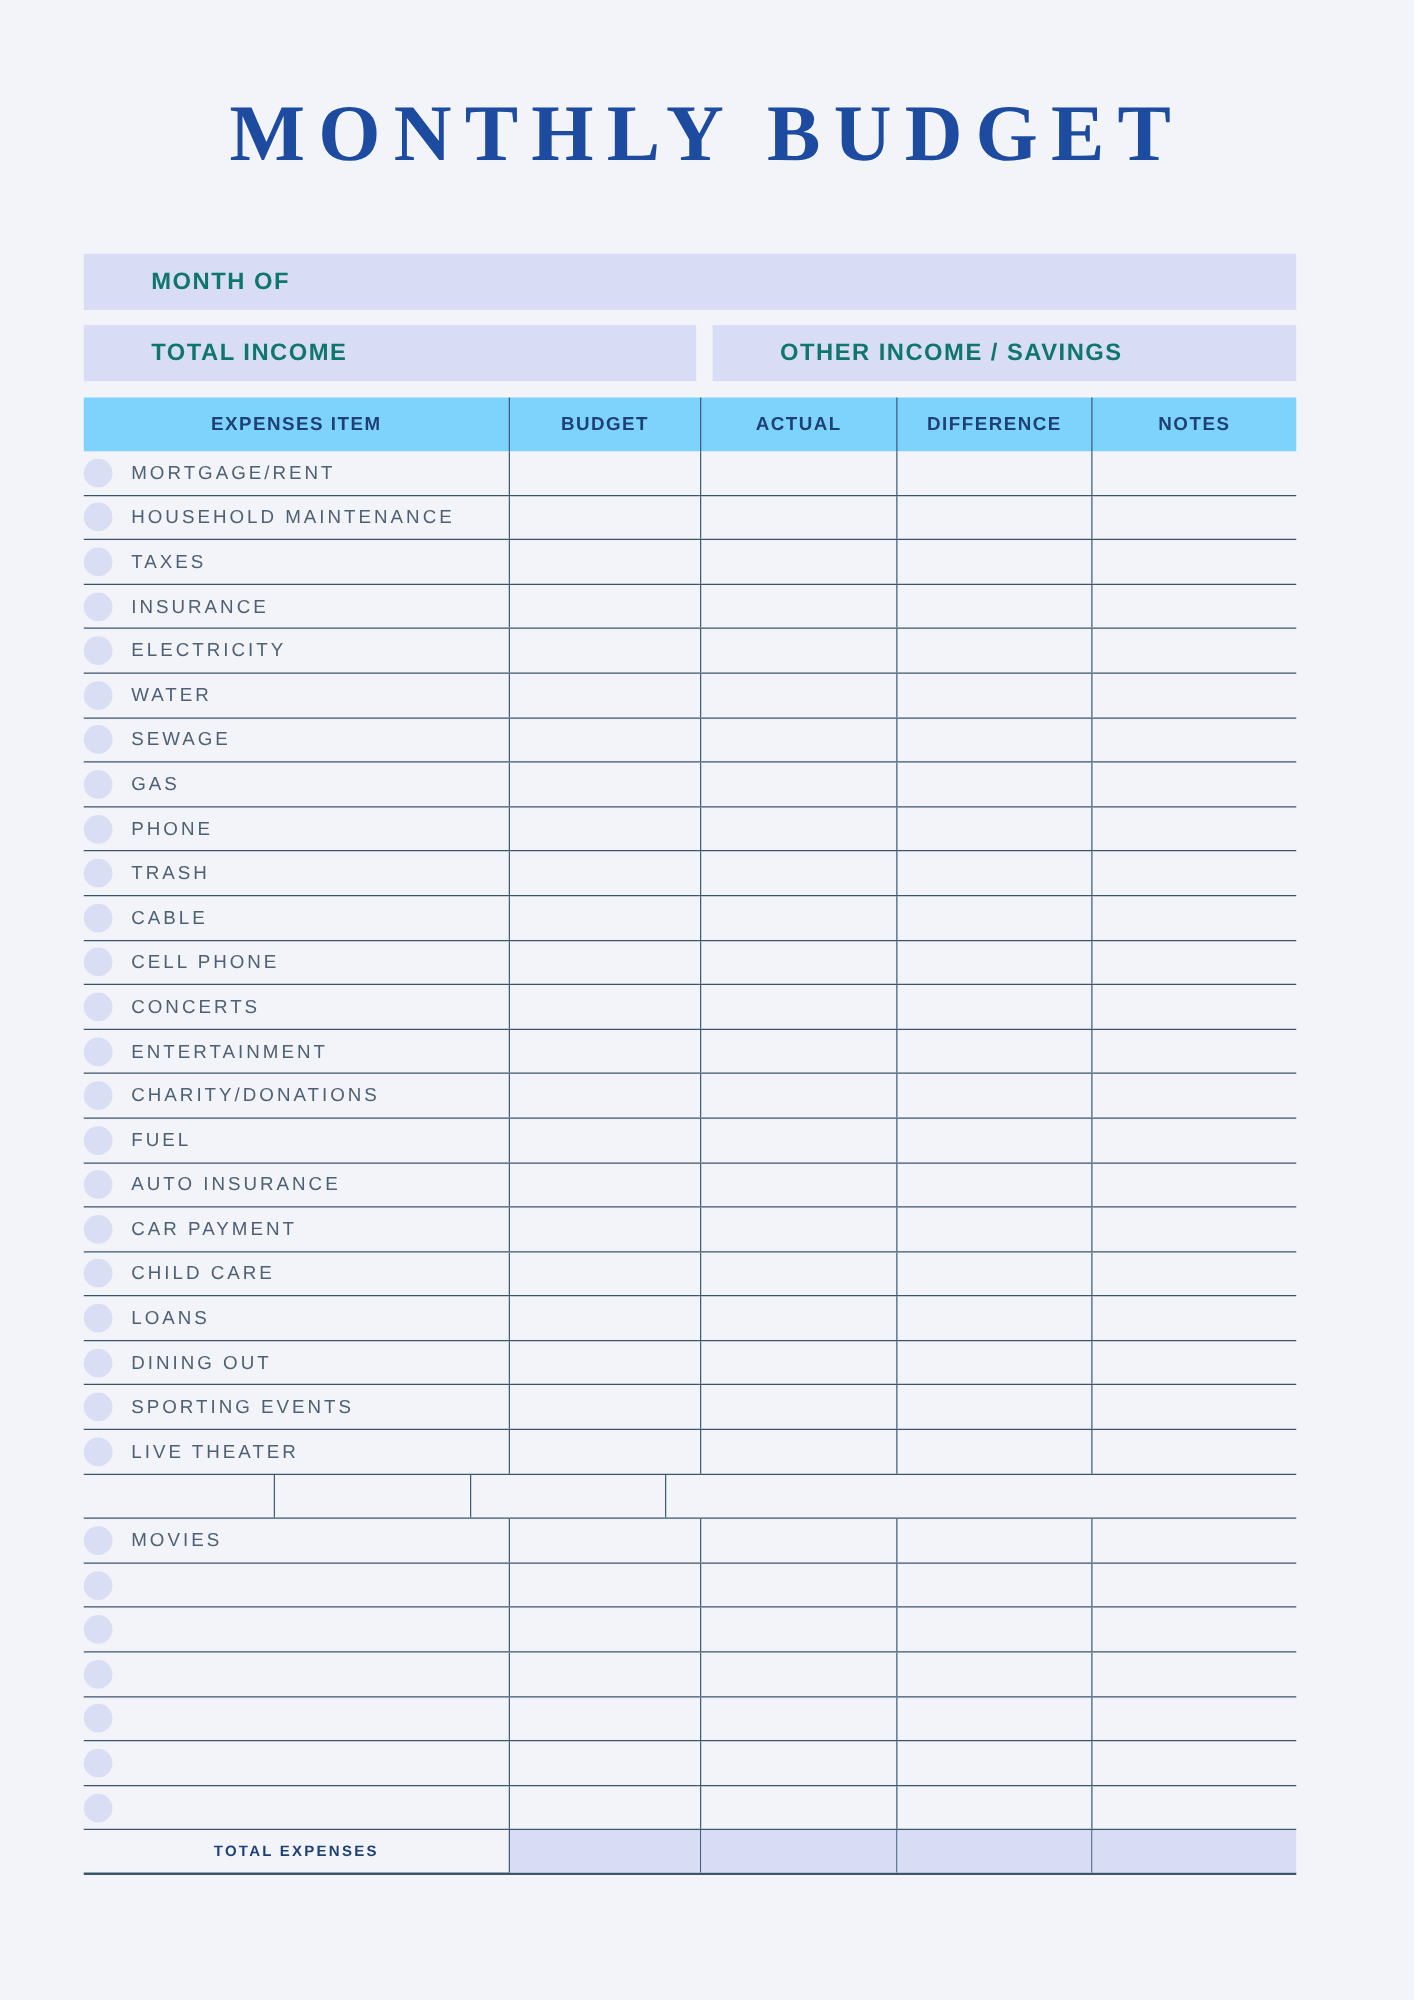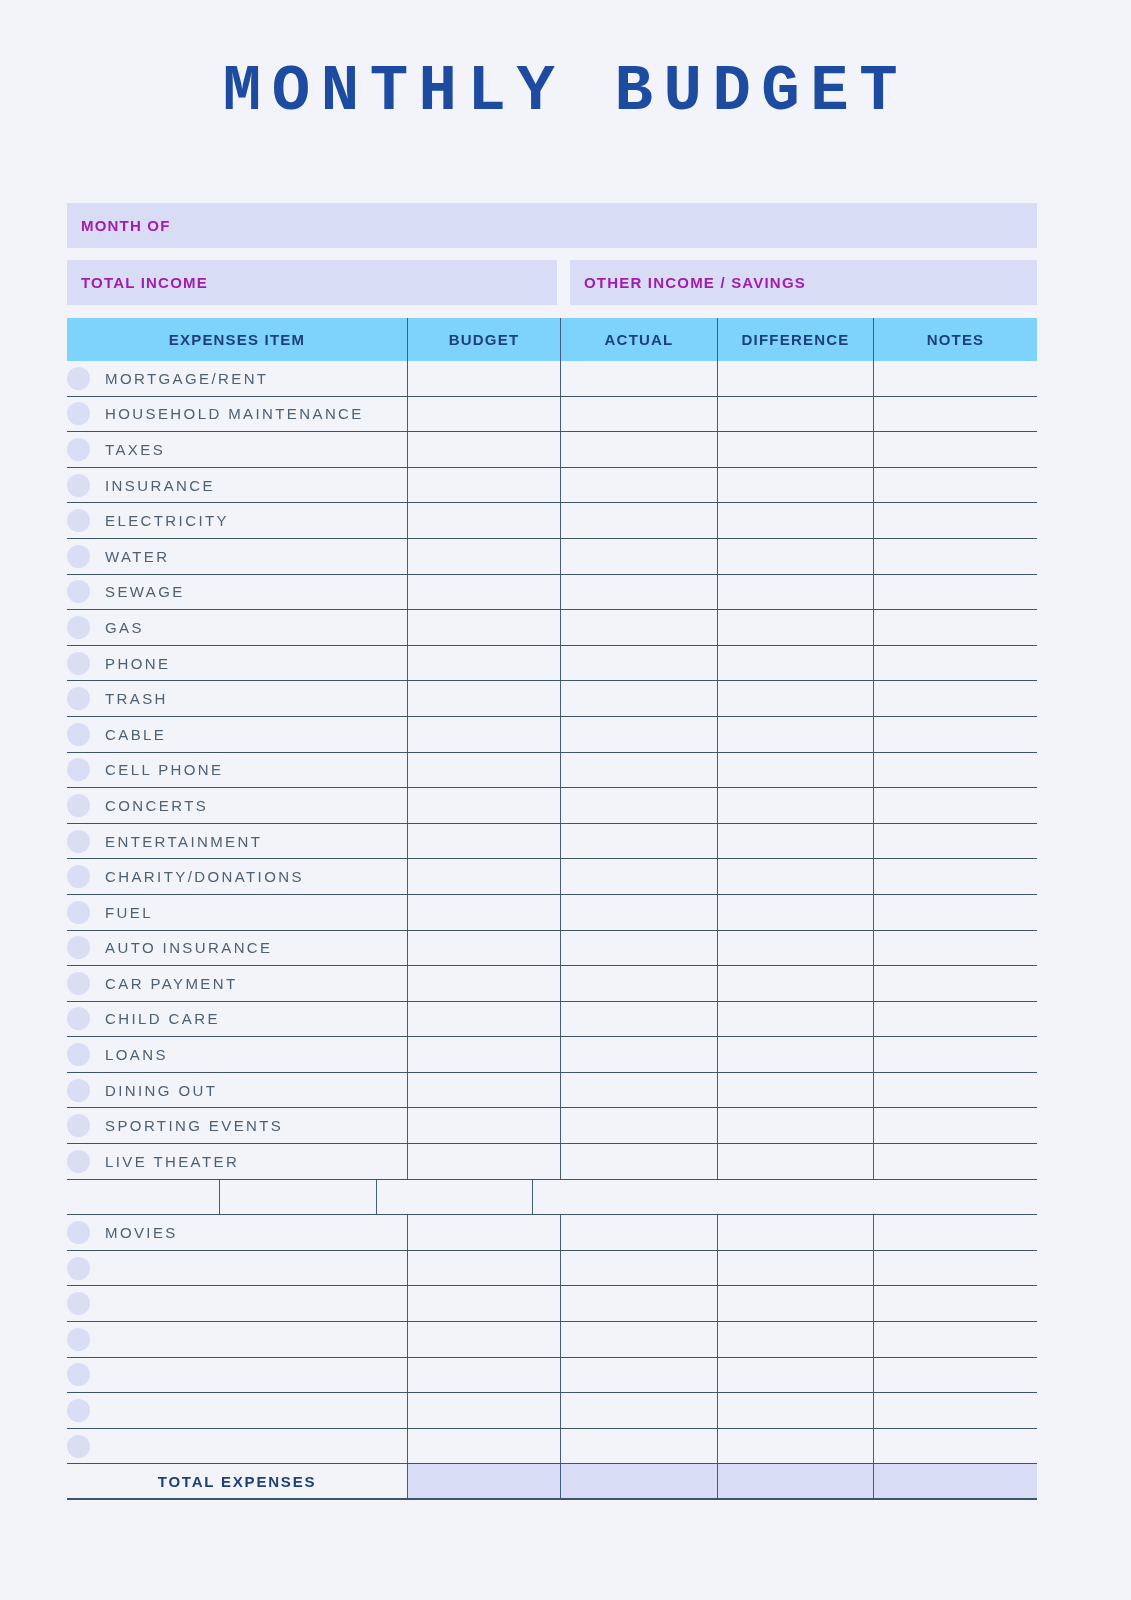--- a/index.html
+++ b/index.html
@@ -9,23 +9,23 @@
   .page {
     position: relative;
     width: 1131px;
     height: 1600px;
     background: #f2f4fa;
     margin: 0 auto;
     overflow: hidden;
   }
 
   .page-title {
-    margin-top: 56px;
+    margin-top: 70px;
     text-align: center;
-    font-family: Liberation Mono, monospace;
+    font-family: Liberation Serif, serif;
     font-weight: 700;
     font-size: 64px;
     letter-spacing: 0.165em;
     color: #1d4ba0;
     white-space: nowrap;
   }
 
   .content {
     position: absolute;
     left: 67px;
@@ -34,24 +34,25 @@
   }
 
   .field-bar {
     background: #d8ddf5;
     height: 45px;
     display: flex;
     align-items: center;
     padding-left: 14px;
   }
   .field-label {
-    color: #a21caf;
+    color: #0f766e;
     font-weight: 700;
-    font-size: 15px;
+    font-size: 19px;
     letter-spacing: 1.2px;
+    margin-left: 40px;
   }
 
   .income-row {
     display: flex;
     gap: 13px;
     margin-top: 12px;
   }
   .income-left  { width: 490px; }
   .income-right { width: 467px; }
 
@@ -112,21 +113,21 @@
   }
   .total-row .cell { height: 100%; }
   .total-row .label-cell {
     display: flex;
     align-items: center;
     justify-content: center;
   }
   .total-label {
     color: #1f4077;
     font-weight: 700;
-    font-size: 15px;
+    font-size: 12px;
     letter-spacing: 1.8px;
   }
   .total-row .fill-cell { background: #d8ddf5; }
 </style>
 </head>
 <body>
 
 <div class="page">
 
   <h1 class="page-title">MONTHLY BUDGET</h1>

